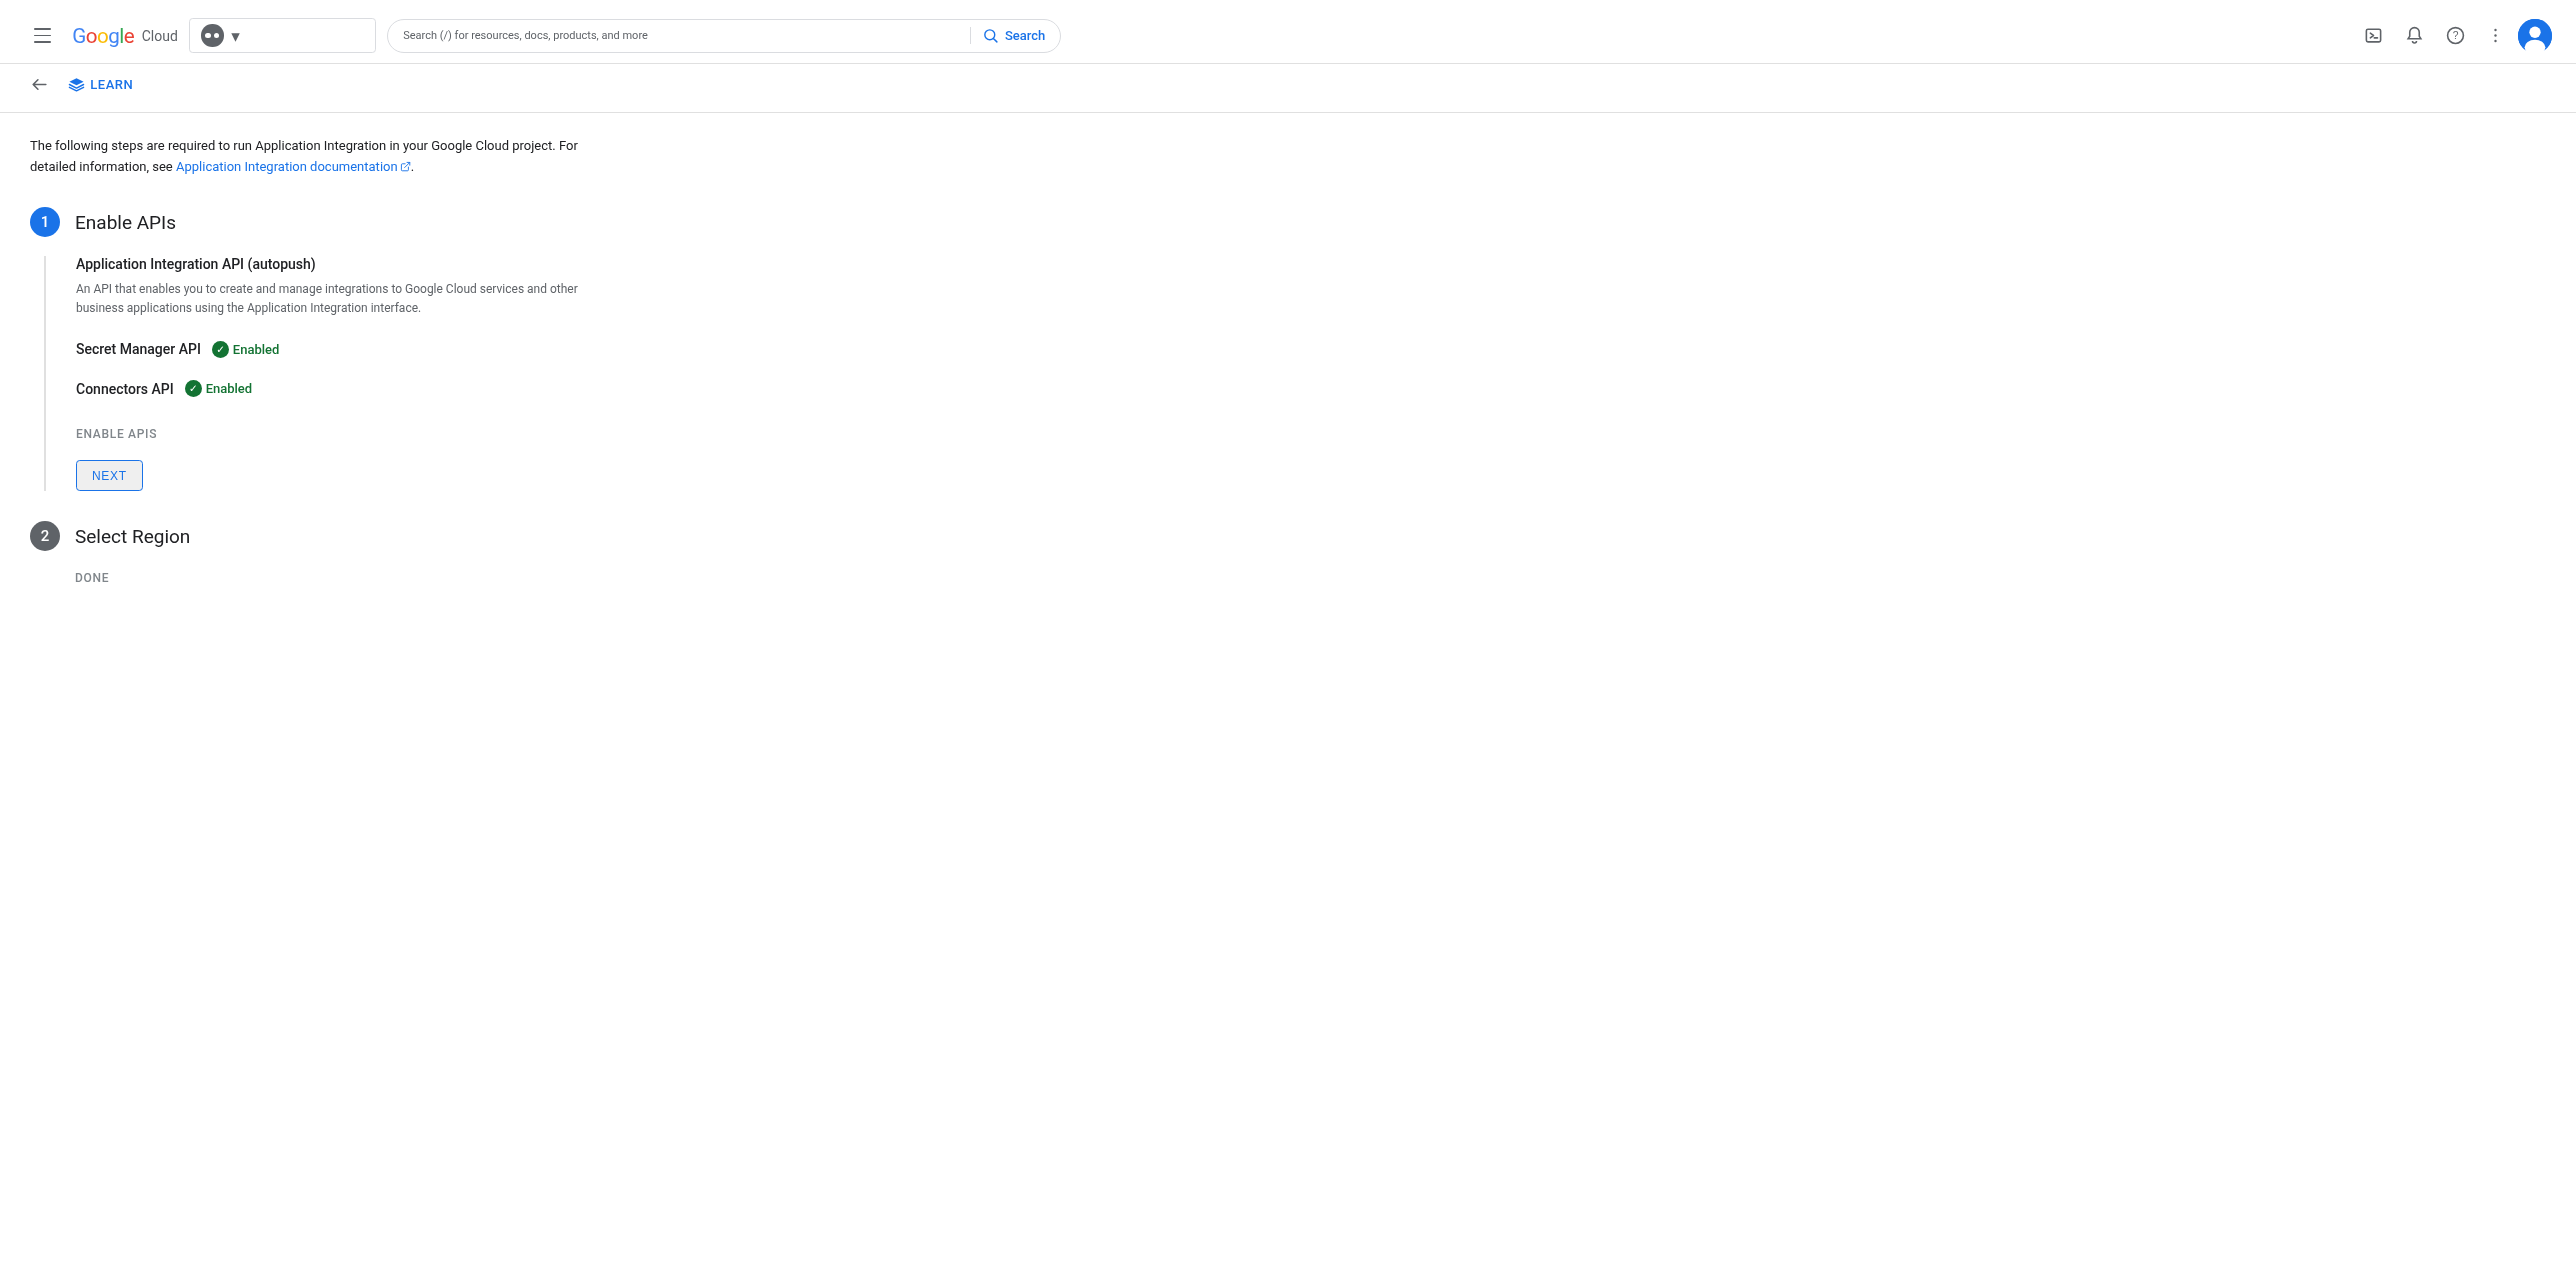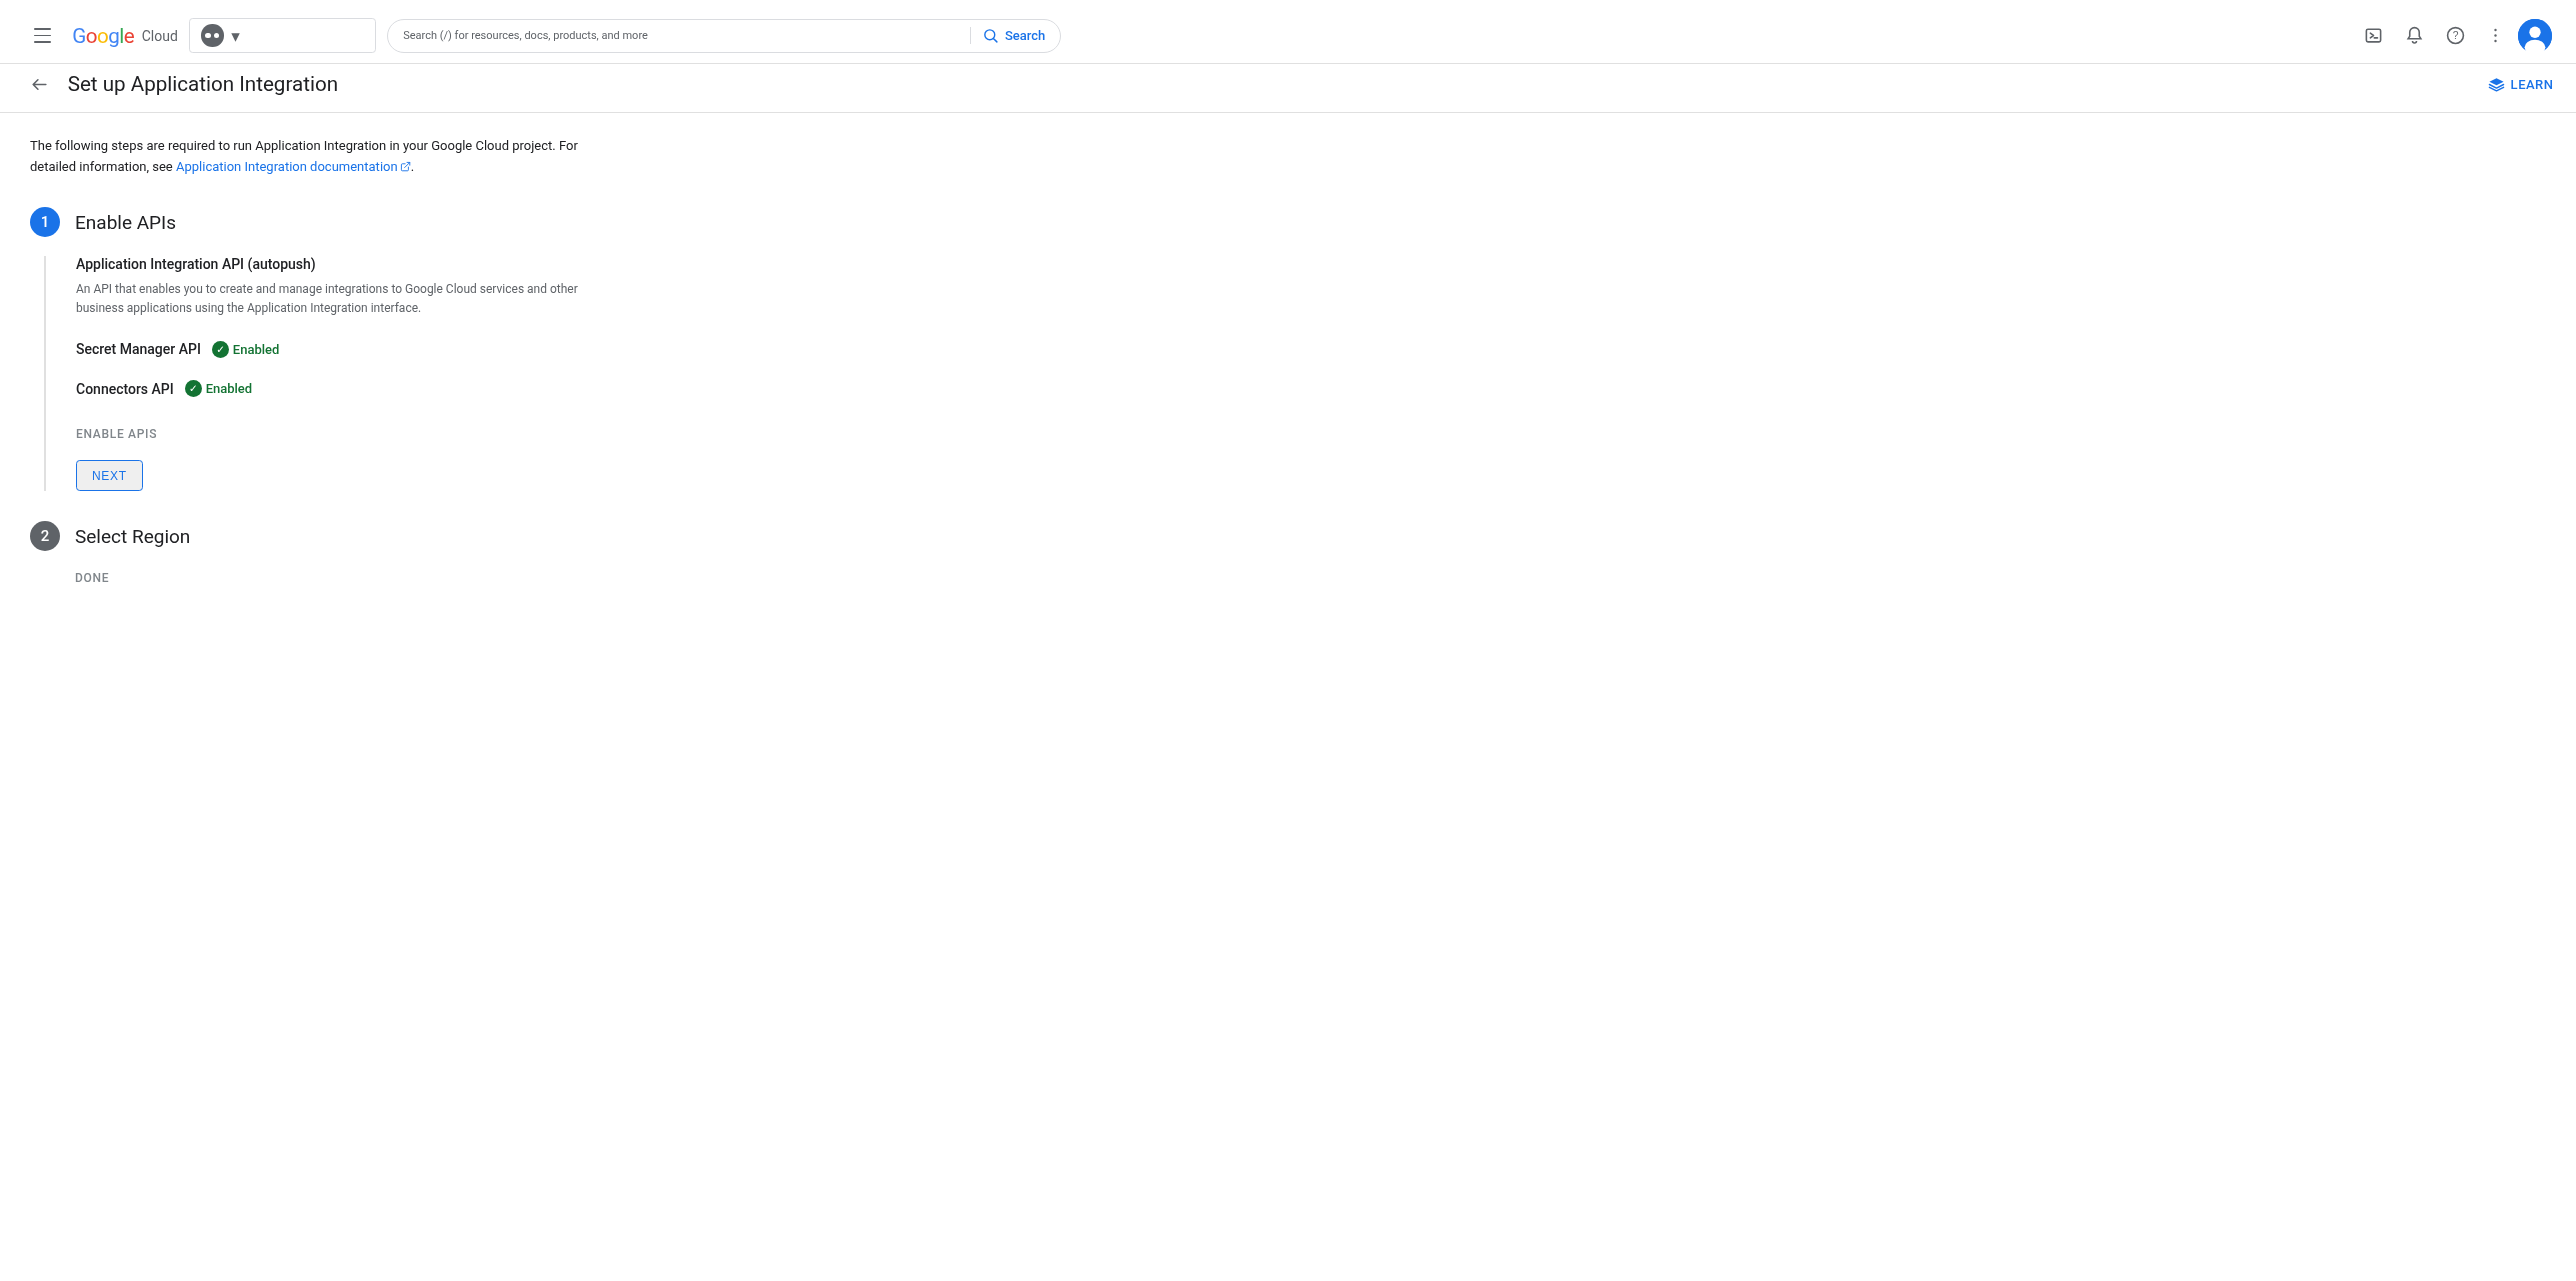--- a/index.html
+++ b/index.html
@@ -265,21 +265,20 @@
     </div>
   </div>
 </nav>
 
 <header class="page-header">
   <div class="back-btn">
     <svg width="19" height="19" viewBox="0 0 24 24" fill="none">
       <path d="M20 12H4M4 12l6-6M4 12l6 6" stroke="#5f6368" stroke-width="2" stroke-linecap="round" stroke-linejoin="round"></path>
     </svg>
   </div>
-  <h1 class="page-title">Set up Application Integration</h1>
   <div class="learn-btn">
     <svg width="17" height="17" viewBox="0 0 24 24" fill="none">
       <path d="M12 3L2 8l10 5 10-5-10-5z" fill="#1a73e8"></path>
       <path d="M2 16l10 5 10-5" stroke="#1a73e8" stroke-width="2" stroke-linecap="round" stroke-linejoin="round" fill="none"></path>
       <path d="M2 12l10 5 10-5" stroke="#1a73e8" stroke-width="2" stroke-linecap="round" stroke-linejoin="round" fill="none"></path>
     </svg>
     <span>LEARN</span>
   </div>
 </header>
 

